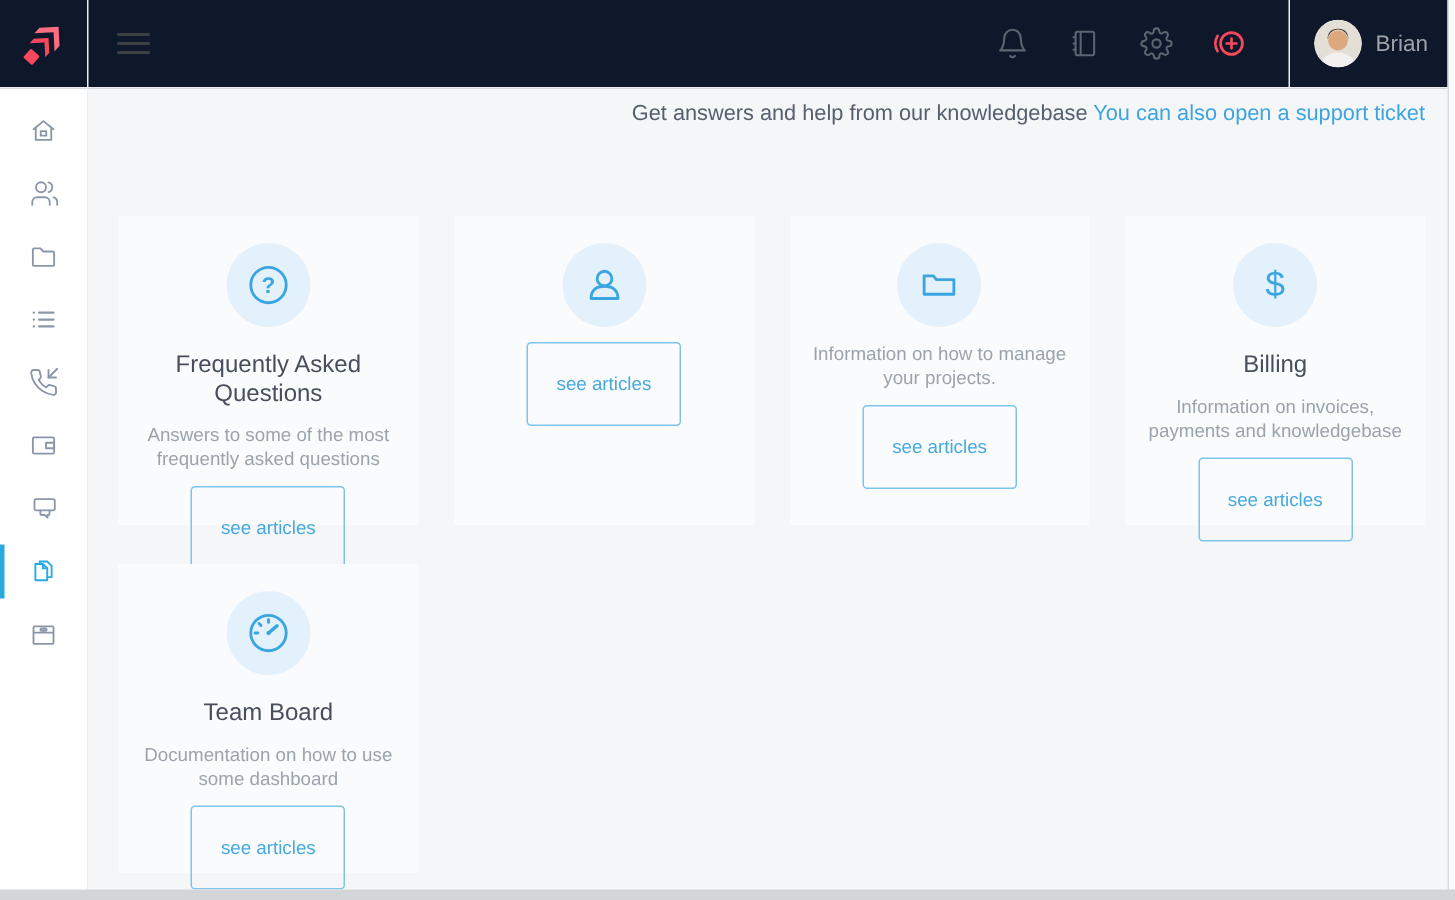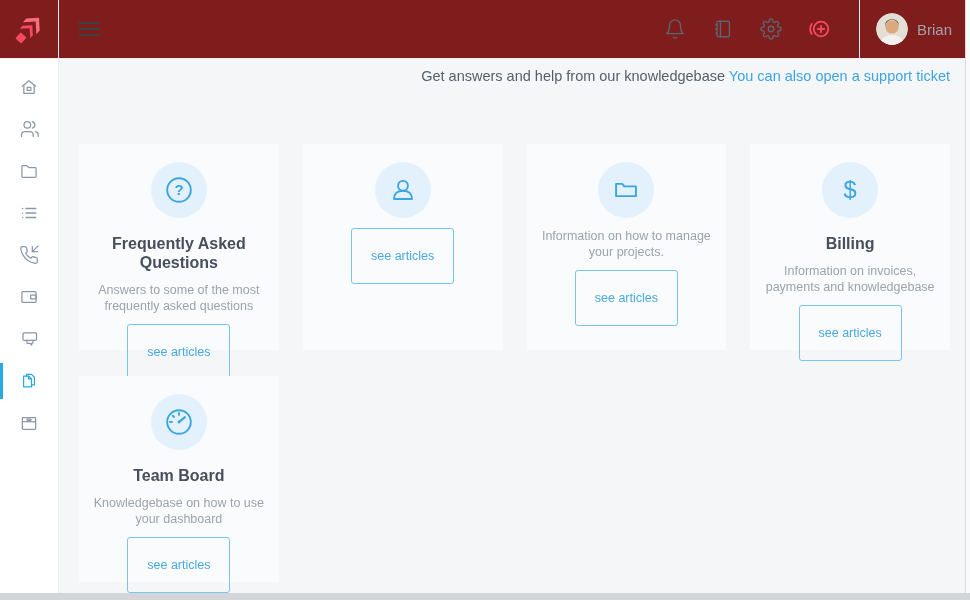--- a/index.html
+++ b/index.html
@@ -6,21 +6,21 @@
   html,body { width:970px; height:600px; overflow:hidden; }
   body {
     font-family:"Liberation Sans", sans-serif;
     background:#ffffff;
     position:relative;
     color:#4f5a68;
   }
   .app { display:grid; grid-template-columns:59px 1fr; grid-template-rows:59px 534px; height:593px; }
 
   
-  .header { grid-column:1 / 3; display:flex; align-items:stretch; background:#7f1d1d; border-bottom:1px solid #ececee;text-align:center; }
+  .header { grid-column:1 / 3; display:flex; align-items:stretch; background:#0f172a; border-bottom:1px solid #ececee;text-align:center; }
   .logo-cell { width:59px; min-width:59px; display:flex; align-items:center; justify-content:center; border-right:1px solid #ecedef; }
   .hamburger { display:flex; flex-direction:column; justify-content:center; gap:4px; width:44px; padding:0 11px; margin-left:8px; background:none; border:none; cursor:pointer; }
   .hamburger span { display:block; height:2px; background:#3c4043; border-radius:1px; }
   .header-right { margin-left:auto; display:flex; align-items:center; }
   .hicon { width:26px; height:26px; display:flex; align-items:center; justify-content:center; color:#5d6470; background:none; border:none; cursor:pointer; margin:0 11px; }
   .user-cell { height:100%; display:flex; align-items:center; gap:9px; border-left:1px solid #ececee; padding:0 18px 0 16px; margin-left:12px; cursor:pointer; }
   .avatar { width:32px; height:32px; border-radius:50%; overflow:hidden; flex:none; }
   .user-name { font-size:15px; color:#9fa3a8; }
 
   
@@ -31,21 +31,21 @@
 
   
   .main { grid-row:2; background:#f5f6f8; padding:0 20px; overflow:hidden; }
   .page-title { margin-top:25px; text-align:center; font-size:24px; font-weight:500; letter-spacing:.4px; color:#45a7db; }
   .page-subtitle { margin-top:9px; text-align:right; font-size:14.5px; color:#55606e; }
   .page-subtitle a { color:#3da4e0; text-decoration:none; cursor:pointer; }
 
   .cards { margin-top:60px; display:grid; grid-template-columns:repeat(4,1fr); column-gap:24px; row-gap:26px; }
   .card { background:#fafbfd; height:206px; padding:18px 14px 16px; text-align:center; }
   .card-icon { width:56px; height:56px; border-radius:50%; background:#e2f1fb; color:#3aa5e0; display:flex; align-items:center; justify-content:center; margin:0 auto; }
-  .card-title { margin-top:16px; font-size:16px; font-weight:700; color:#474f5c; line-height:19px; }
+  .card-title { margin-top:16px; font-size:16px; font-weight:400; color:#474f5c; line-height:19px; }
   .card-desc { margin-top:10px; font-size:12.5px; color:#9ba3ac; line-height:16px; }
   .card-btn { margin-top:10px; display:inline-block; background:transparent; border:1px solid #7cc5ea; border-radius:3px; color:#47a9de; font-size:12.5px; font-family:inherit; padding:20px 19px; cursor:pointer; }
 
   
   .right-rail { position:absolute; top:0; right:0; bottom:7px; width:5px; background:#fafafa; border-left:1px solid #d9dcdf; z-index:6; }
   .bottom-bar { position:absolute; left:0; right:0; bottom:0; height:7px; background:#d3d6d9; z-index:7; }
 
   svg { display:block; }
 </style>
 </head>
@@ -243,21 +243,21 @@
           <svg width="34" height="34" viewBox="0 0 36 36" fill="none" stroke="currentColor" stroke-width="2" stroke-linecap="round">
             <circle cx="18" cy="18" r="12.5"></circle>
             <line x1="18" y1="18" x2="24" y2="13" stroke-width="2.4"></line>
             <circle cx="18" cy="18" r="1.5" fill="currentColor" stroke="none"></circle>
             <line x1="8.5" y1="18" x2="10.5" y2="18"></line>
             <line x1="11.3" y1="11.3" x2="12.7" y2="12.7"></line>
             <line x1="18" y1="8.5" x2="18" y2="10.5"></line>
           </svg>
         </div>
         <h2 class="card-title">Team Board</h2>
-        <p class="card-desc">Knowledgebase on how to use your dashboard</p>
+        <p class="card-desc">Documentation on how to use some dashboard</p>
         <button class="card-btn">see articles</button>
       </section>
 
     </div>
   </main>
 </div>
 
 <div class="right-rail"></div>
 <div class="bottom-bar"></div>
 

